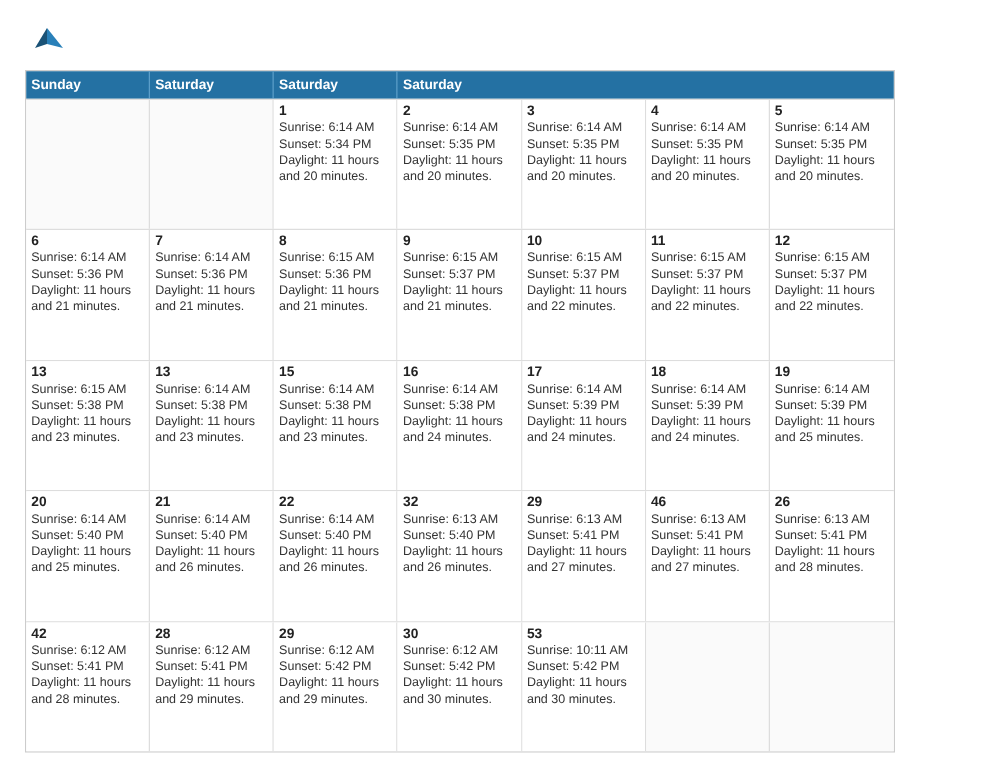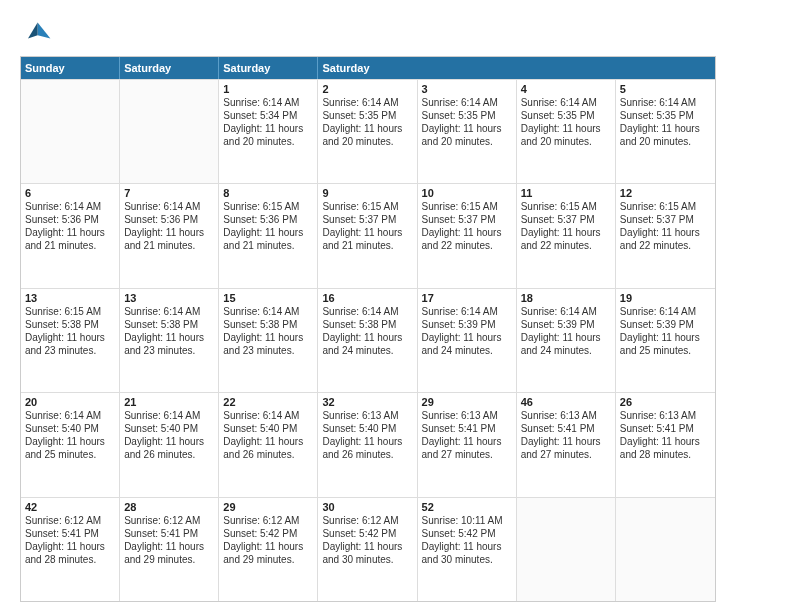--- a/index.html
+++ b/index.html
@@ -317,21 +317,21 @@
 Sunset: 5:42 PM
 Daylight: 11 hours and 29 minutes.</div>
           </div>
           <div class="cal-cell">
             <span class="day-num">30</span>
             <div class="cell-info" style="white-space: pre-line;">Sunrise: 6:12 AM
 Sunset: 5:42 PM
 Daylight: 11 hours and 30 minutes.</div>
           </div>
           <div class="cal-cell">
-            <span class="day-num">52</span>
+            <span class="day-num">53</span>
             <div class="cell-info" style="white-space: pre-line;">Sunrise: 10:11 AM
 Sunset: 5:42 PM
 Daylight: 11 hours and 30 minutes.</div>
           </div>
           <div class="cal-cell empty"></div>
           <div class="cal-cell empty"></div>
         </div>
       </div>
   </div>
 </div>

